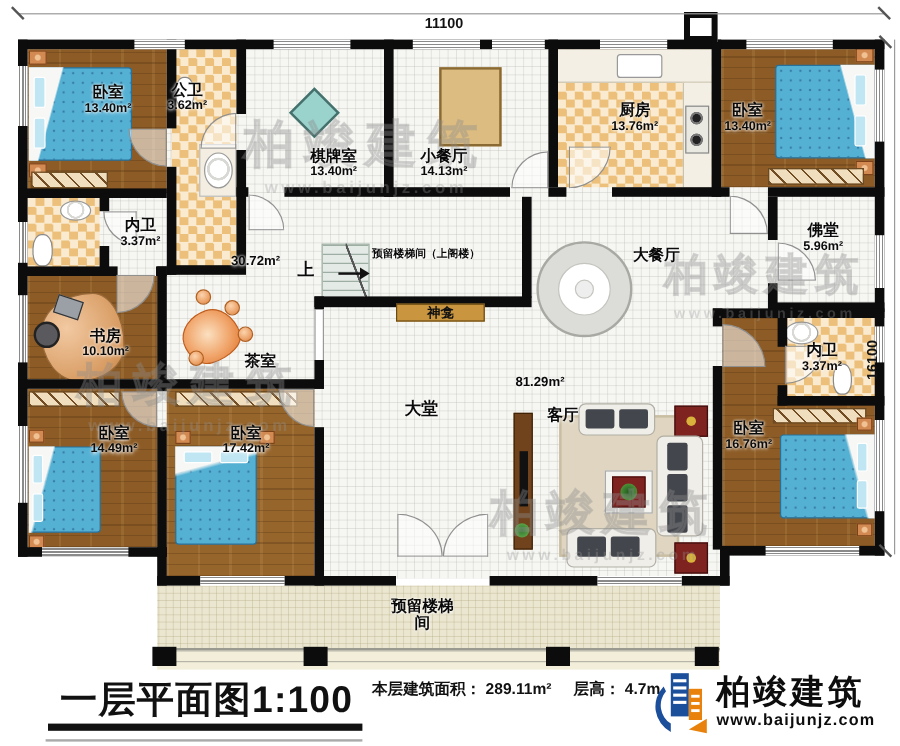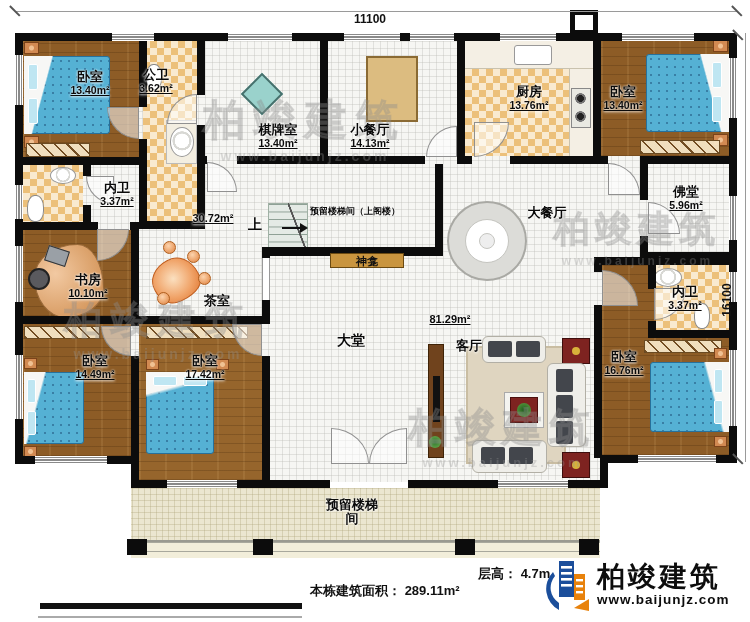--- a/index.html
+++ b/index.html
@@ -47,21 +47,21 @@
   .sink{position:absolute;z-index:6;border:1px solid #999;border-radius:50%;
     background:radial-gradient(circle at 50% 46%,#fff 0 38%,#d8d8d4 40% 50%,#fff 52%);}
   .chair-t{position:absolute;background:#d8bd8e;border:1px solid #6f5633;border-radius:3px;}
   .chair-g{position:absolute;background:#a7abae;border:1px solid #4a4a4a;border-radius:3px;}
   .cush{position:absolute;background:#43464c;border-radius:2px;z-index:7;}
   .sofa{position:absolute;background:#efeee9;border:1px solid #b2afa5;border-radius:6px;z-index:6;}
   
   .rl{position:absolute;z-index:32;text-align:center;color:#0a0a0a;font-weight:700;
       text-shadow:0 0 2px #fff,0 1px 3px rgba(255,255,255,.85);}
   .rl .nm{display:block;font-size:13px;line-height:1.08;}
-  .rl .ar{display:block;font-size:10.5px;line-height:1.15;text-decoration:underline;}
+  .rl .ar{display:block;font-size:10.5px;line-height:1.15;}
   .big{font-size:14px;}
   .wm{position:absolute;z-index:26;pointer-events:none;text-align:center;font-weight:700;}
   .wm .t{display:block;font-size:42px;letter-spacing:9px;white-space:nowrap;
       color:rgba(150,150,150,.15);-webkit-text-stroke:1.1px rgba(140,140,140,.30);}
   .wm .u{display:block;font-size:14px;letter-spacing:3px;color:rgba(150,150,150,.32);}
   .dim{position:absolute;z-index:40;font-size:12px;font-weight:700;color:#111;}
   .dimline{position:absolute;z-index:40;background:#9a9a9a;}
   .tick{position:absolute;z-index:40;width:14px;height:1.5px;background:#555;transform:rotate(45deg);}
   
   .ft-title{position:absolute;z-index:50;font-size:31px;font-weight:600;color:#111;letter-spacing:1px;}
@@ -423,25 +423,26 @@
     <span class="ar" style="font-size:11px">81.29m²</span>
     </div>
 
   <div class="rl" style="left:246px;top:217px;width:18px">
     <span class="nm" style="font-size:14px">上</span>
     </div>
   <div class="rl" style="left:310px;top:207px;width:100px;text-align:left">
     <span class="nm" style="font-size:9px;font-weight:700">预留楼梯间（上阁楼）</span>
     </div>
 
+  <div class="ft-title" style="left:50px;top:562px">一层平面图1:100</div>
   <div class="ft-line1" style="left:40px;top:603px;width:262px;height:6px"></div>
   <div class="ft-line2" style="left:38px;top:616px;width:264px;height:2px"></div>
 
-  <div class="stat" style="left:310px;top:582px">
-    <span>本栋建筑面积：</span>
+  <div class="stat" style="left:310px;top:565px">
+    <span>本层建筑面积：</span>
     <span>289.11m²</span></div>
   <div class="stat" style="left:478px;top:565px">
     <span>层高：</span>
     <span>4.7m</span></div>
 
   <div class="abs" style="left:543px;top:556px;width:48px;height:58px;z-index:50">
     <svg width="48" height="58" viewBox="0 0 48 58">
       <path d="M10 16 A 24 24 0 0 0 16 54 L 16 47 A 18 18 0 0 1 12 20 Z" fill="#1b4e9b"></path>
       <rect x="16" y="5" width="15" height="36" fill="#1b4e9b"></rect>
       <rect x="18" y="10" width="11" height="2.6" fill="#fff"></rect>

